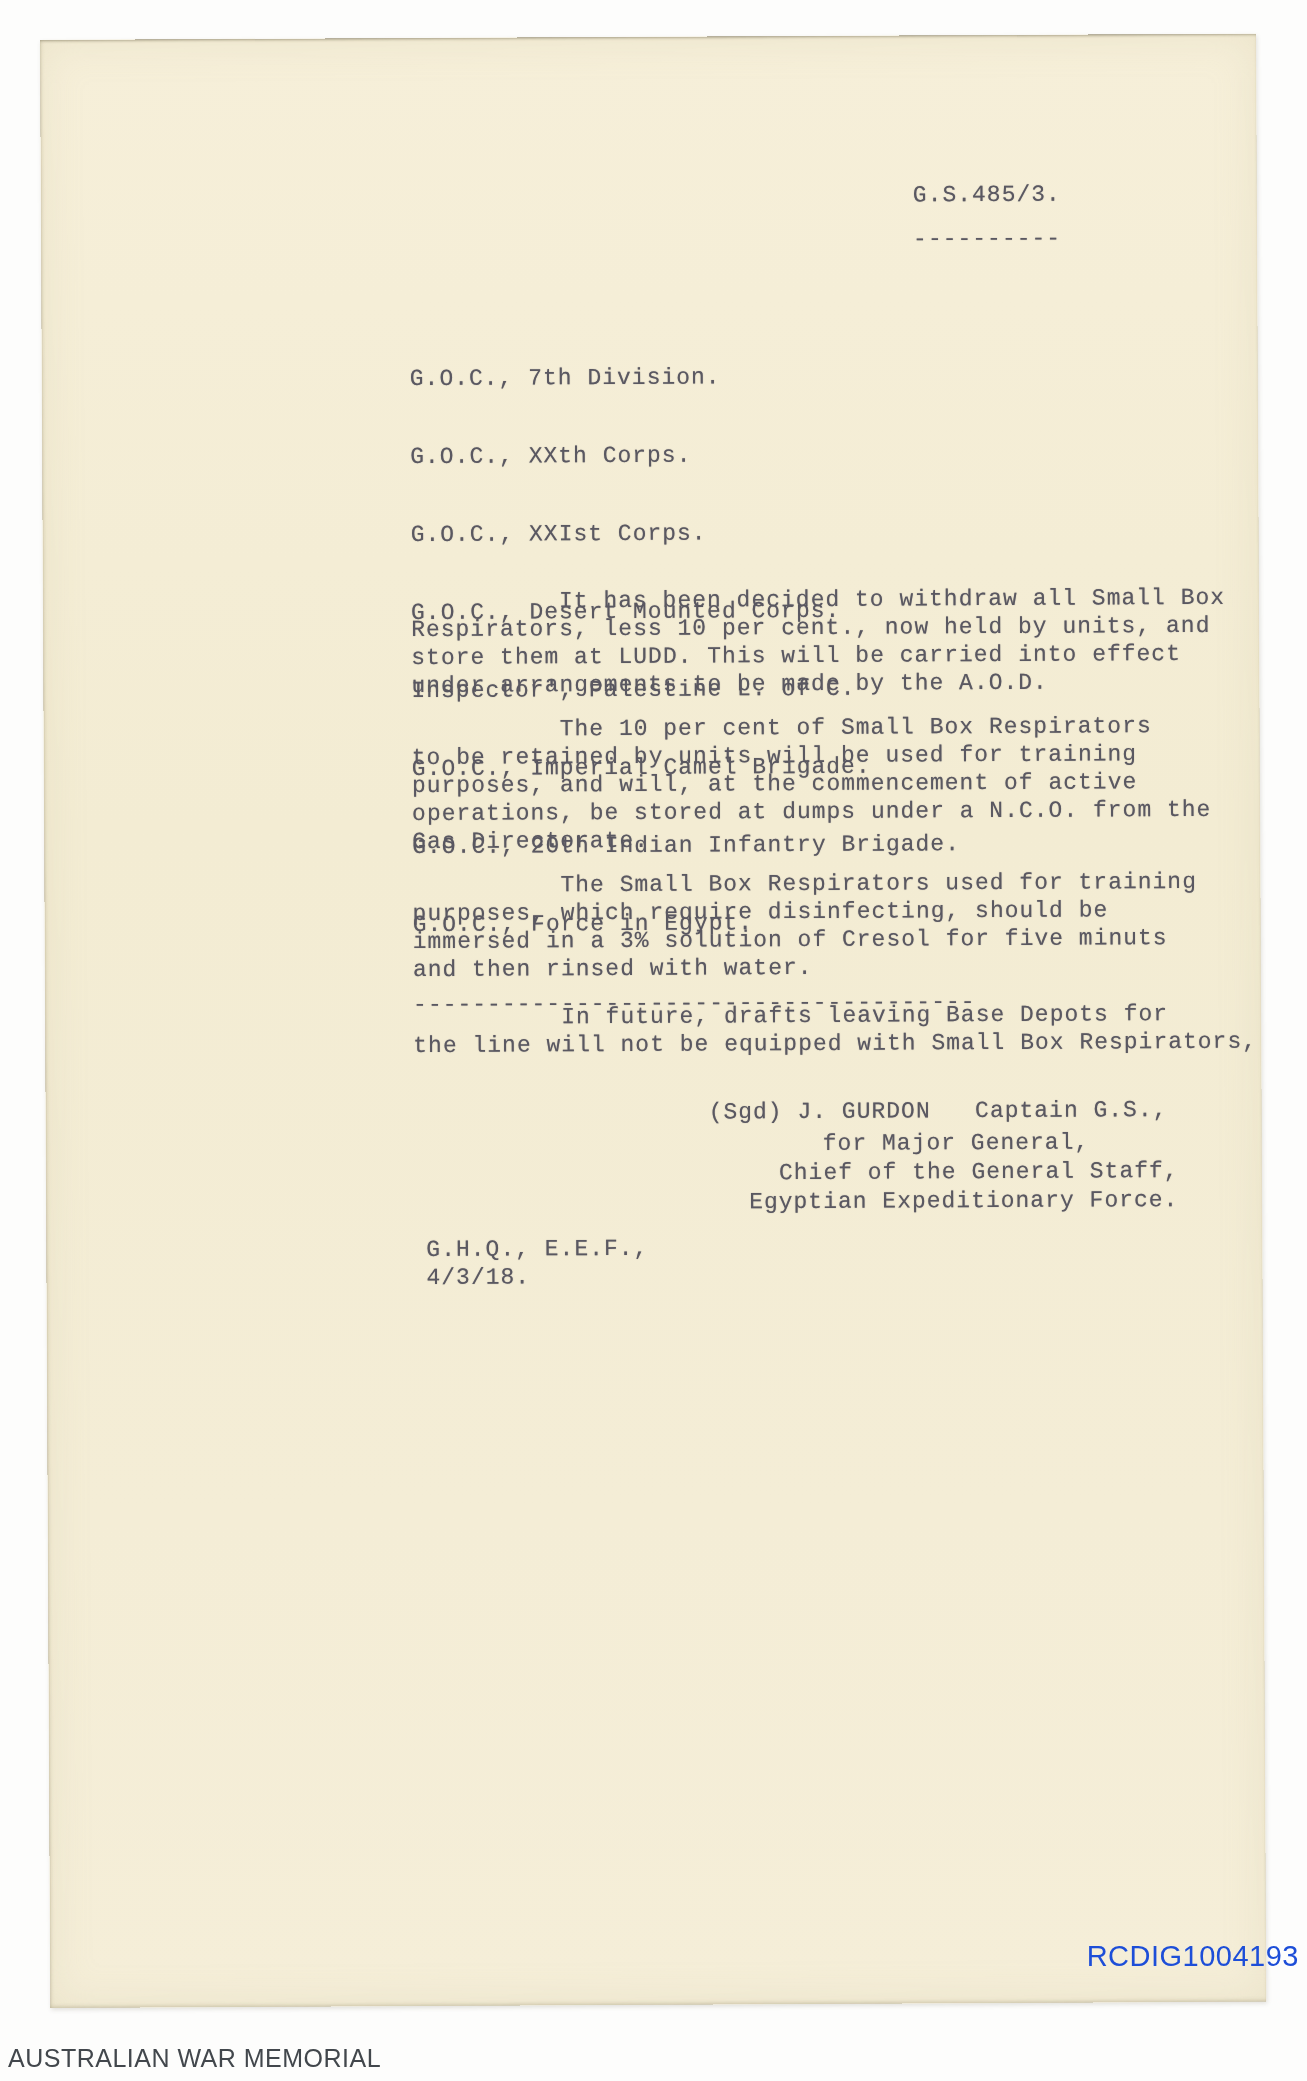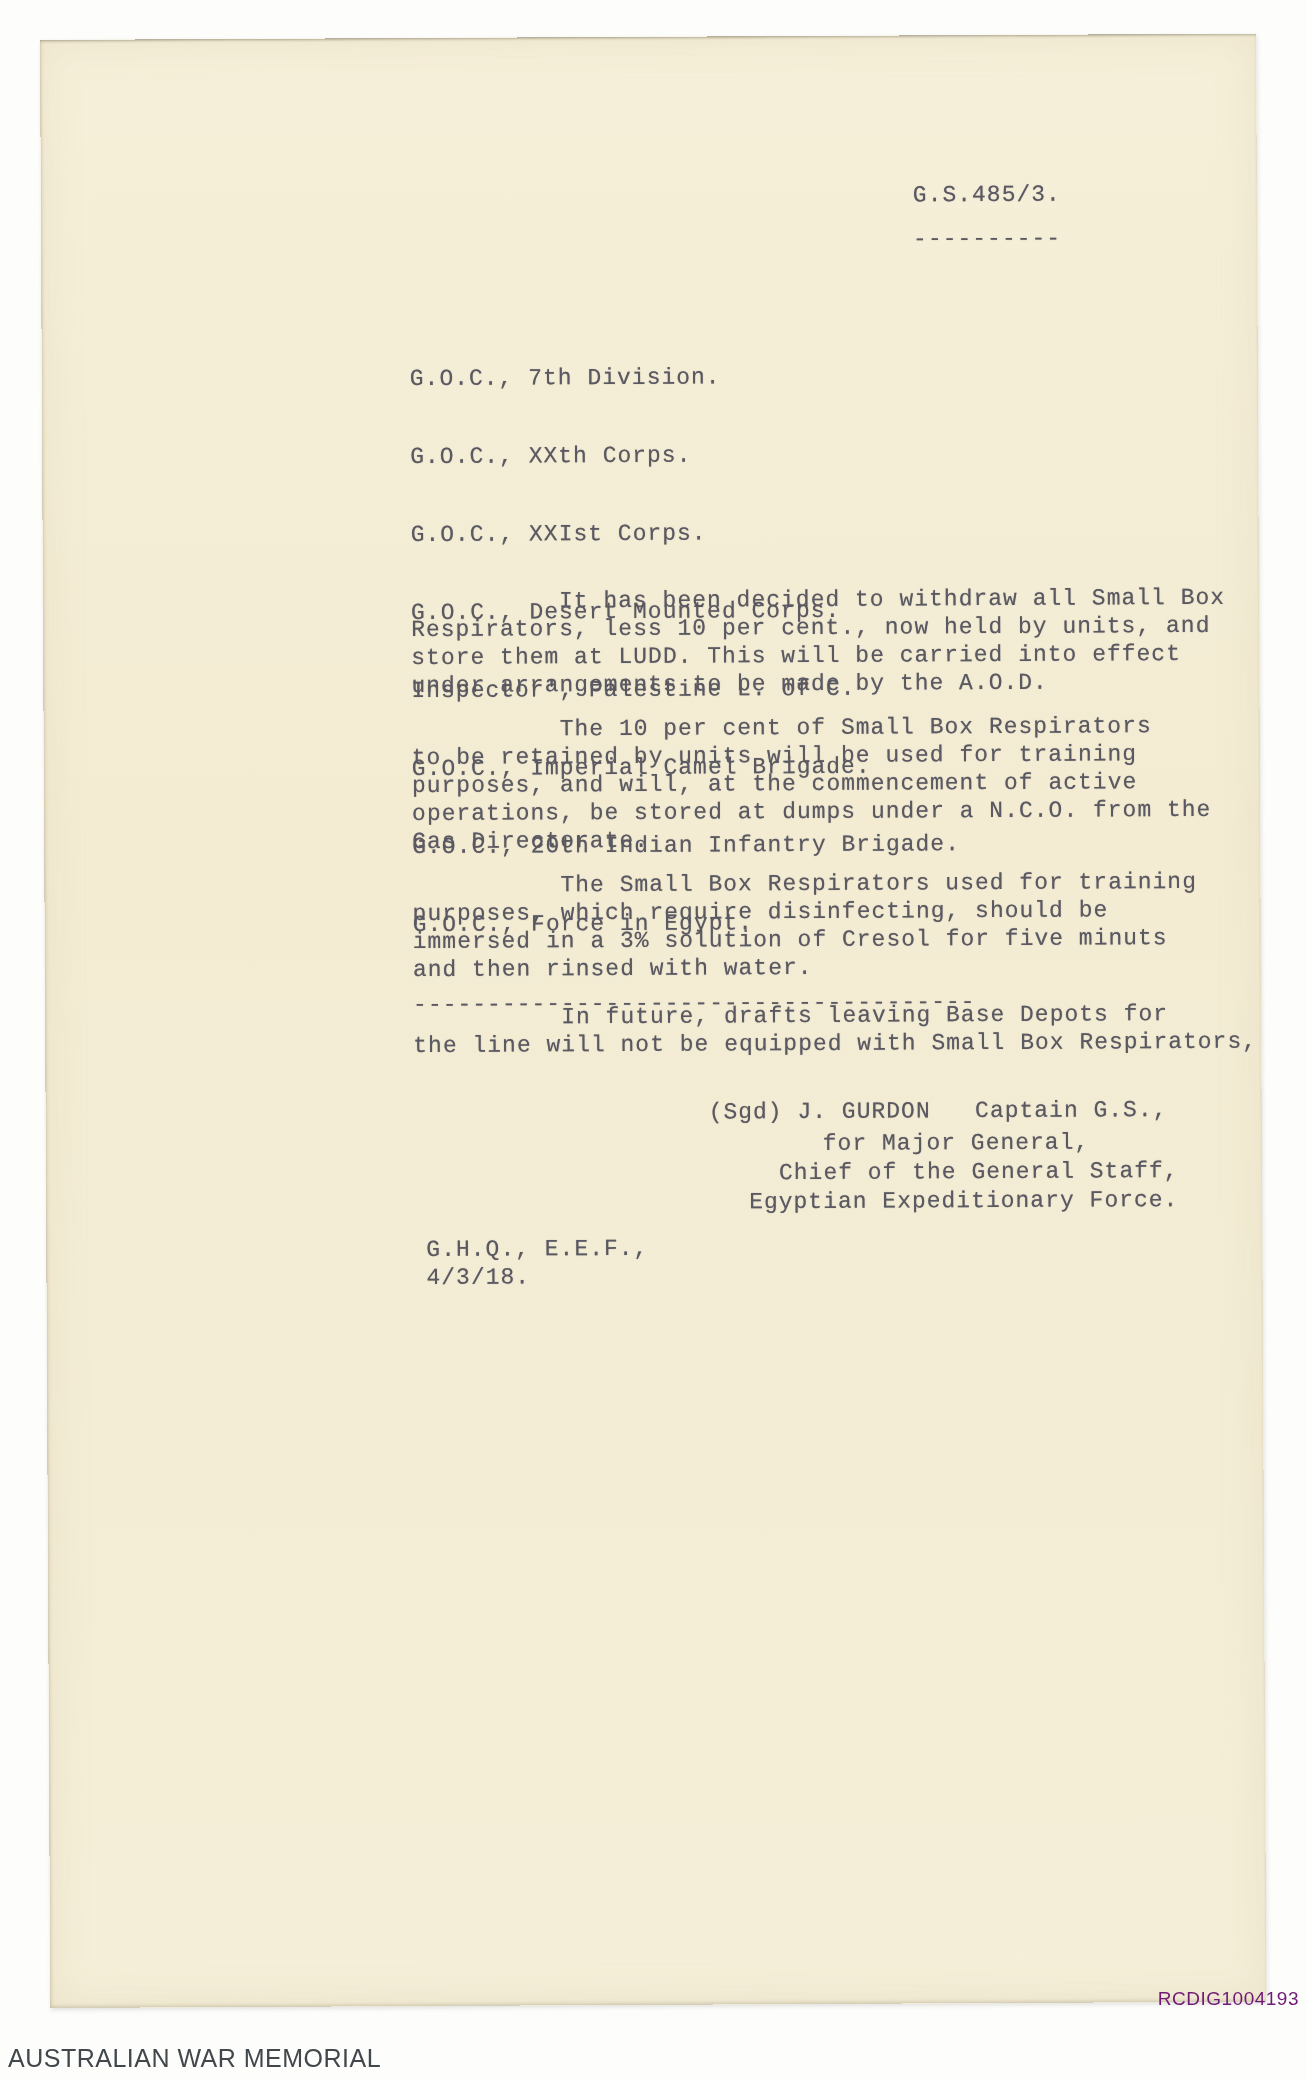--- a/index.html
+++ b/index.html
@@ -68,24 +68,24 @@
     left: 8px;
     top: 2044px;
     font-size: 25px;
     letter-spacing: 0.5px;
     color: #42474c;
     font-weight: 400;
   }
   .footer-right {
     position: absolute;
     right: 8px;
-    top: 1988px;
-    font-size: 19px;
+    top: 1940px;
+    font-size: 29px;
     letter-spacing: 0.5px;
-    color: #701a75;
+    color: #1d4ed8;
     font-weight: 400;
   }
 </style>
 </head>
 <body>
 
 <div class="paper">
 
   <div class="typed ref-num">G.S.485/3.</div>
 

